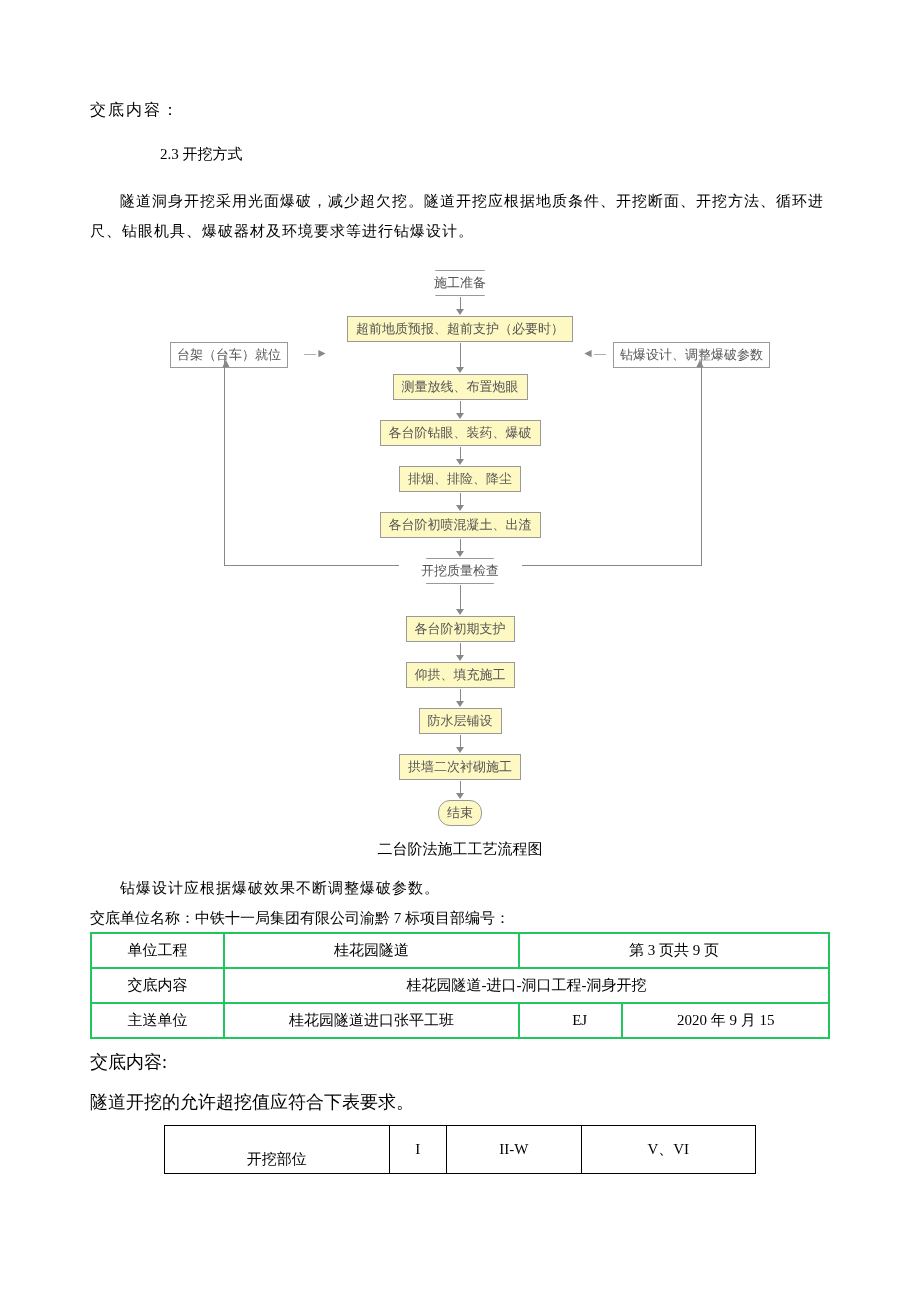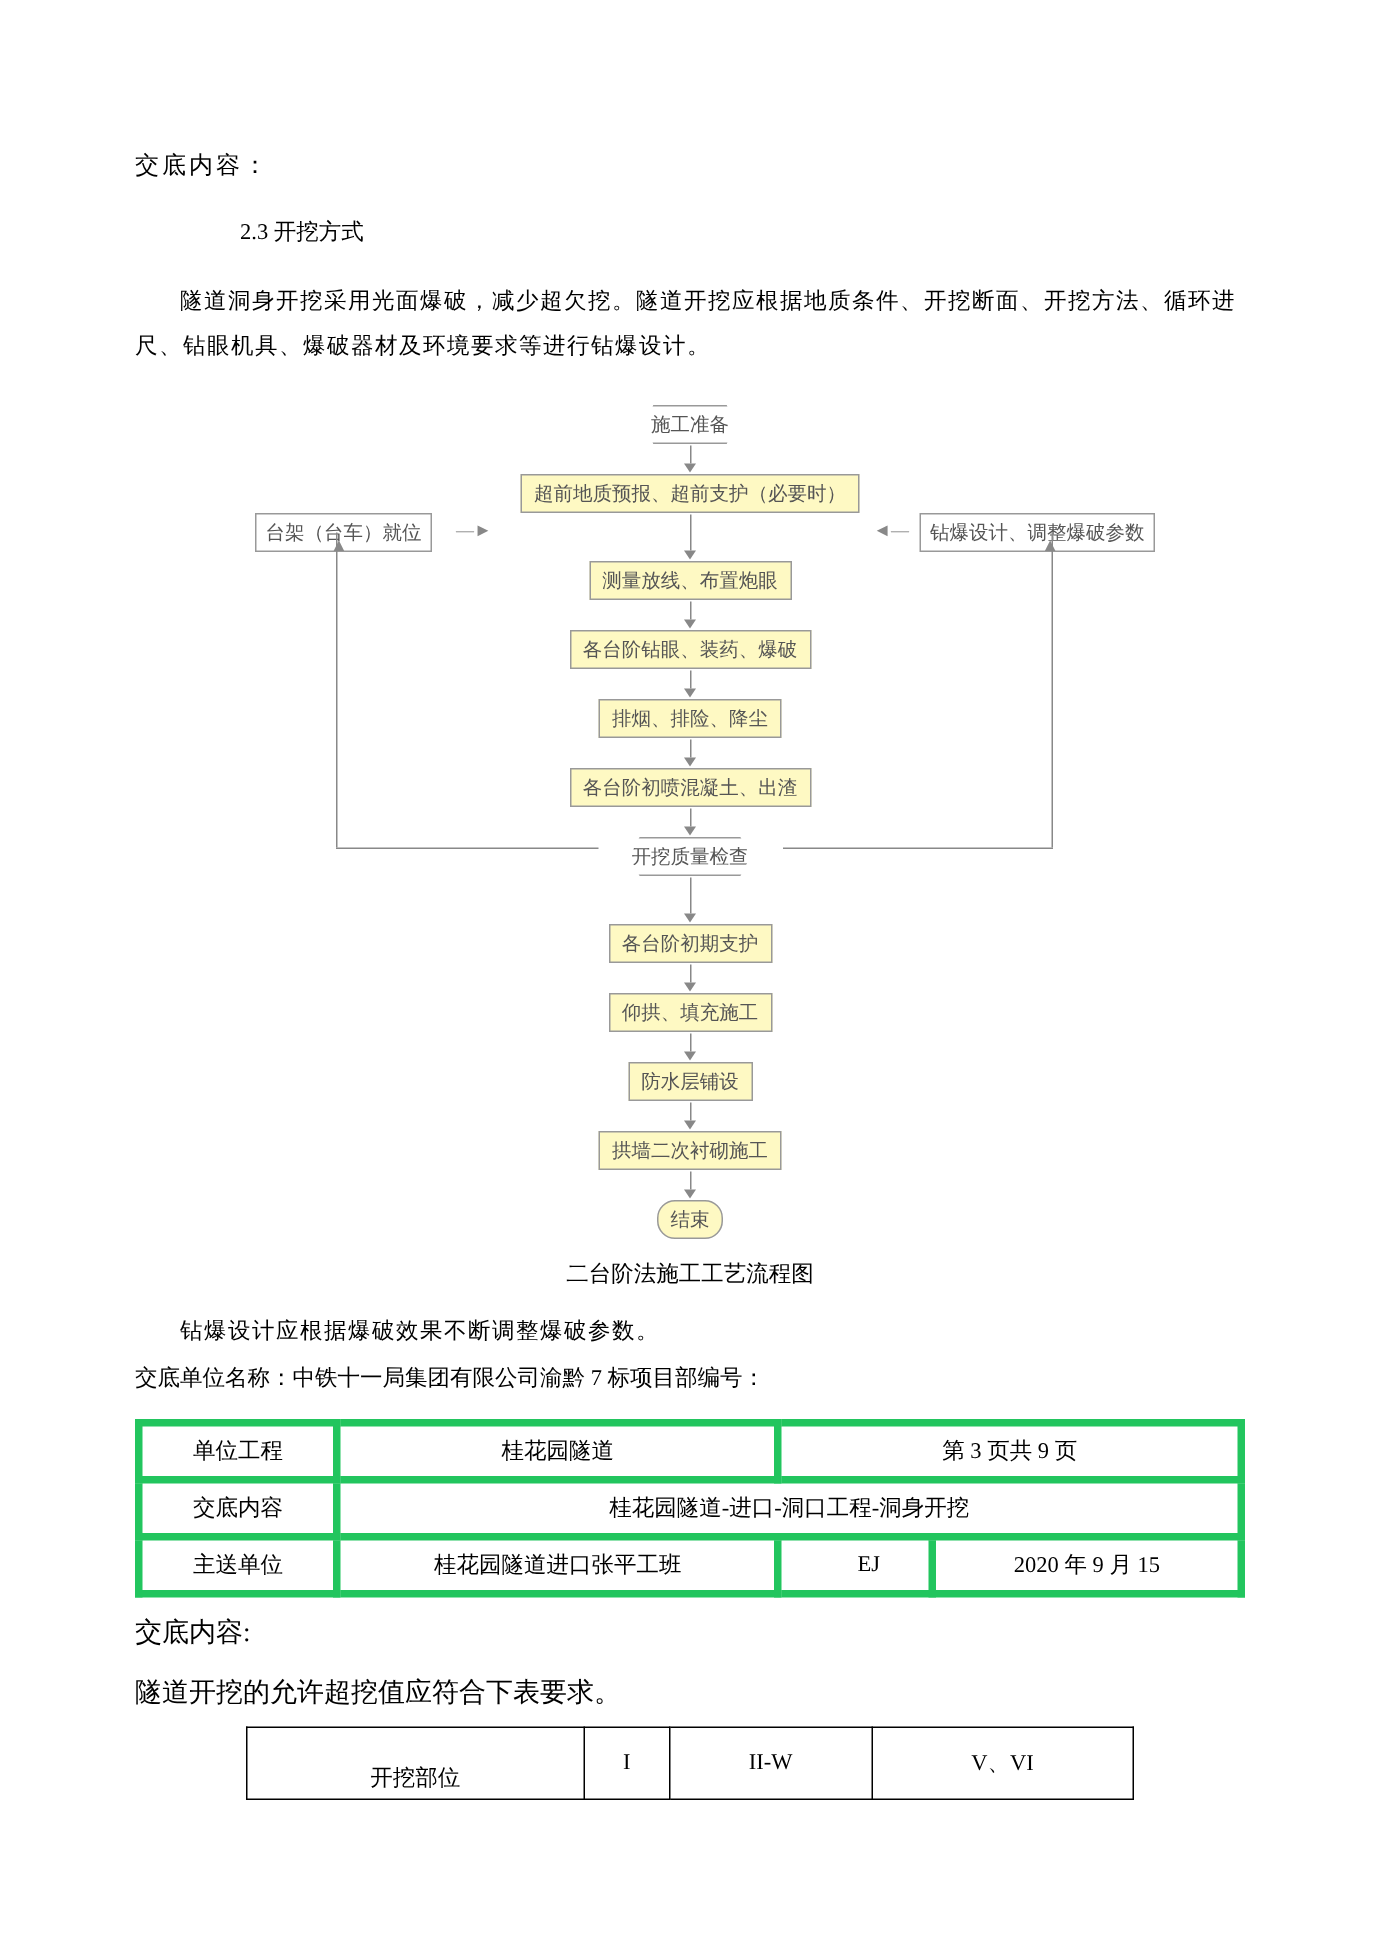--- a/index.html
+++ b/index.html
@@ -98,29 +98,29 @@
       margin: 14px 0 14px 0;
     }
     .text-line {
       line-height: 2.0;
       text-indent: 2em;
       letter-spacing: 1px;
     }
     .unit-line {
       font-size: 15px;
       margin-top: 6px;
-      margin-bottom: 18px;
+      margin-bottom: 4px;
     }
     table.info {
       width: 100%;
       border-collapse: collapse;
       font-size: 15px;
     }
     table.info td {
-      border: 5px solid #22c55e;
+      border: 2px solid #22c55e;
       padding: 7px 6px;
       text-align: center;
       vertical-align: middle;
     }
     .after-table {
       font-size: 18px;
       margin-top: 6px;
       line-height: 1.9;
     }
     table.t2 {

